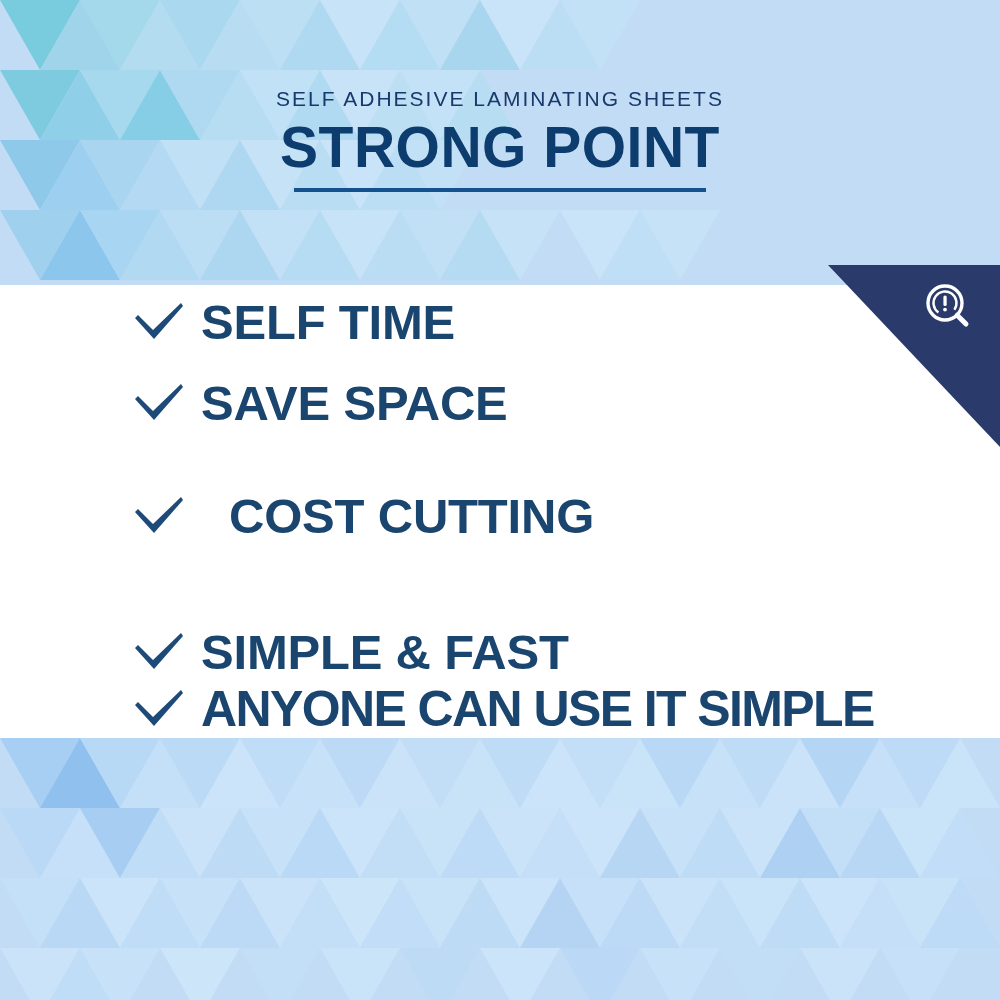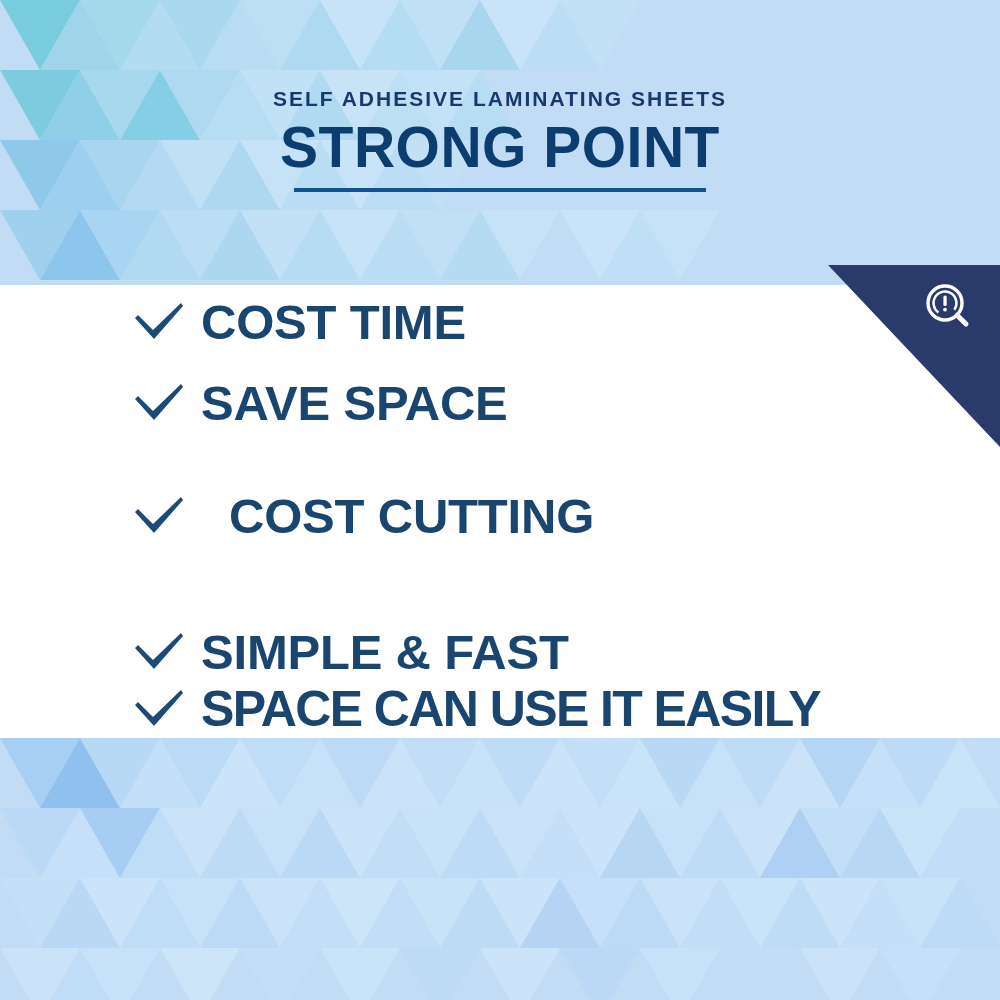--- a/index.html
+++ b/index.html
@@ -35,21 +35,21 @@
     top: 88px;
     left: 0;
     width: 1000px;
     text-align: center;
     z-index: 5;
   }
   .header-eyebrow {
     font-size: 21px;
     letter-spacing: 2.0px;
     color: #17396b;
-    font-weight: 700;
+    font-weight: 400;
     line-height: 1;
     margin: 0 0 10px 0;
     white-space: nowrap;
   }
   .header-title {
     font-size: 57px;
     font-weight: 700;
     letter-spacing: 0.5px;
     color: #0d3c6e;
     line-height: 1;
@@ -324,21 +324,21 @@
   </div>
 
   <ul class="benefits">
 
     <li class="benefit-item">
       <span class="check-icon">
         <svg width="50" height="44" viewBox="0 0 50 44" aria-hidden="true">
           <polygon points="1,18 4,15 19,30 47,3 49,6 20,39" fill="#1d4a78"></polygon>
         </svg>
       </span>
-      <span class="benefit-label">COST TIME</span>
+      <span class="benefit-label">SELF TIME</span>
     </li>
 
     <li class="benefit-item">
       <span class="check-icon">
         <svg width="50" height="44" viewBox="0 0 50 44" aria-hidden="true">
           <polygon points="1,18 4,15 19,30 47,3 49,6 20,39" fill="#1d4a78"></polygon>
         </svg>
       </span>
       <span class="benefit-label">SAVE SPACE</span>
     </li>
@@ -360,18 +360,18 @@
       </span>
       <span class="benefit-label">SIMPLE &amp; FAST</span>
     </li>
 
     <li class="benefit-item">
       <span class="check-icon">
         <svg width="50" height="44" viewBox="0 0 50 44" aria-hidden="true">
           <polygon points="1,18 4,15 19,30 47,3 49,6 20,39" fill="#1d4a78"></polygon>
         </svg>
       </span>
-      <span class="benefit-label">SPACE CAN USE IT EASILY</span>
+      <span class="benefit-label">ANYONE CAN USE IT SIMPLE</span>
     </li>
 
   </ul>
 
 </div>
 
 </body></html>

